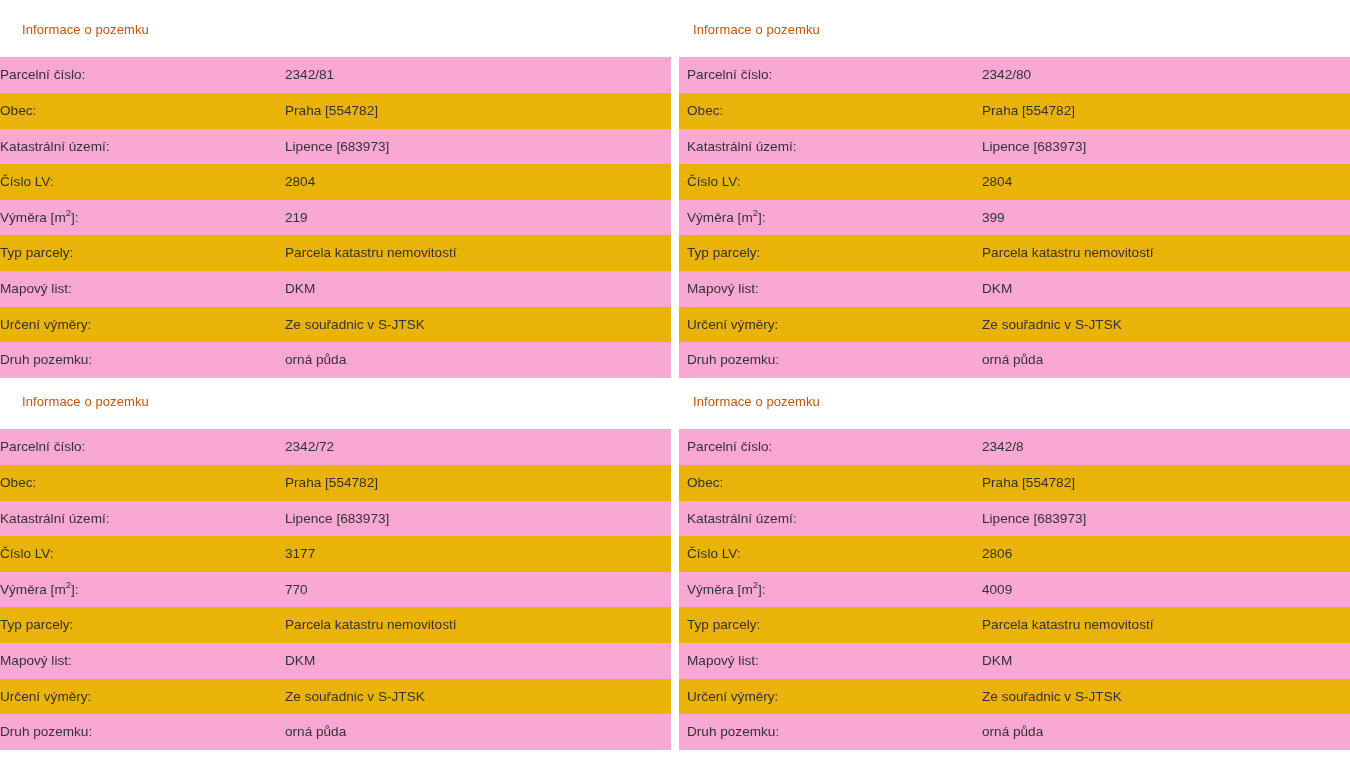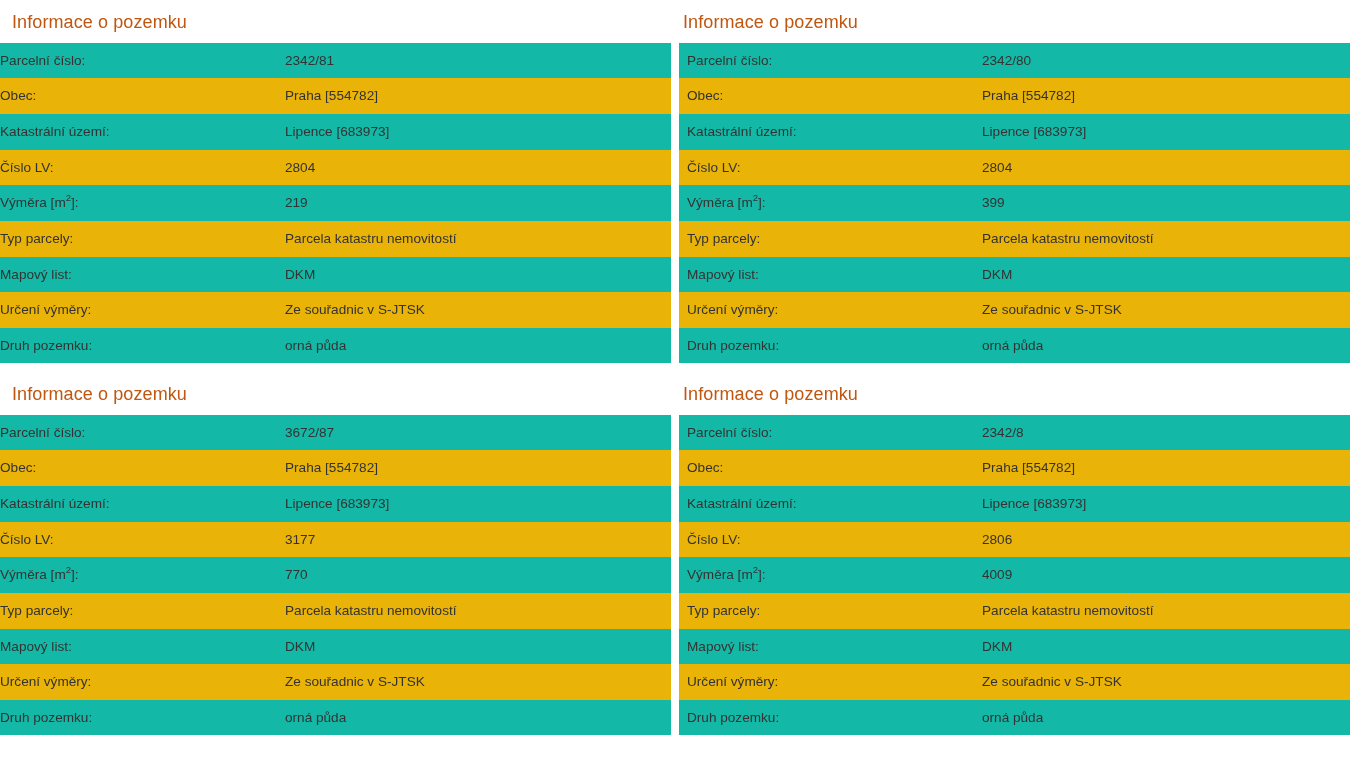--- a/index.html
+++ b/index.html
@@ -18,36 +18,36 @@
     column-gap: 8px;
     width: 1350px;
   }
   .panel {
     position: relative;
     box-sizing: border-box;
     padding: 0;
   }
   .panel-title {
     color: #c0560f;
-    font-size: 18px;
+    font-size: 13px;
     font-weight: normal;
-    margin: 0;
+    margin: 10px;
     padding: 13px 0 10px 12px;
     line-height: 1.1;
     letter-spacing: 0.1px;
   }
   table.info {
     width: 100%;
     border-collapse: collapse;
     table-layout: fixed;
     font-size: 13.6px;
     color: #333333;
   }
   table.info tr.odd td {
-    background: #14b8a6;
+    background: #f9a8d4;
   }
   table.info tr.even td {
     background: #eab308;
   }
   table.info td {
     padding: 10px 0 10px 0;
     vertical-align: middle;
     border: none;
     line-height: 1.15;
   }
@@ -168,21 +168,21 @@
     </div>
   </div>
 
   <div class="panel col-left">
     <div class="panel-inner">
       <h2 class="panel-title">Informace o pozemku</h2>
       <table class="info">
         <tbody>
           <tr class="odd">
             <td class="label">Parcelní číslo:</td>
-            <td class="value">3672/87</td>
+            <td class="value">2342/72</td>
           </tr>
           <tr class="even">
             <td class="label">Obec:</td>
             <td class="value">Praha [554782]</td>
           </tr>
           <tr class="odd">
             <td class="label">Katastrální území:</td>
             <td class="value">Lipence [683973]</td>
           </tr>
           <tr class="even">

